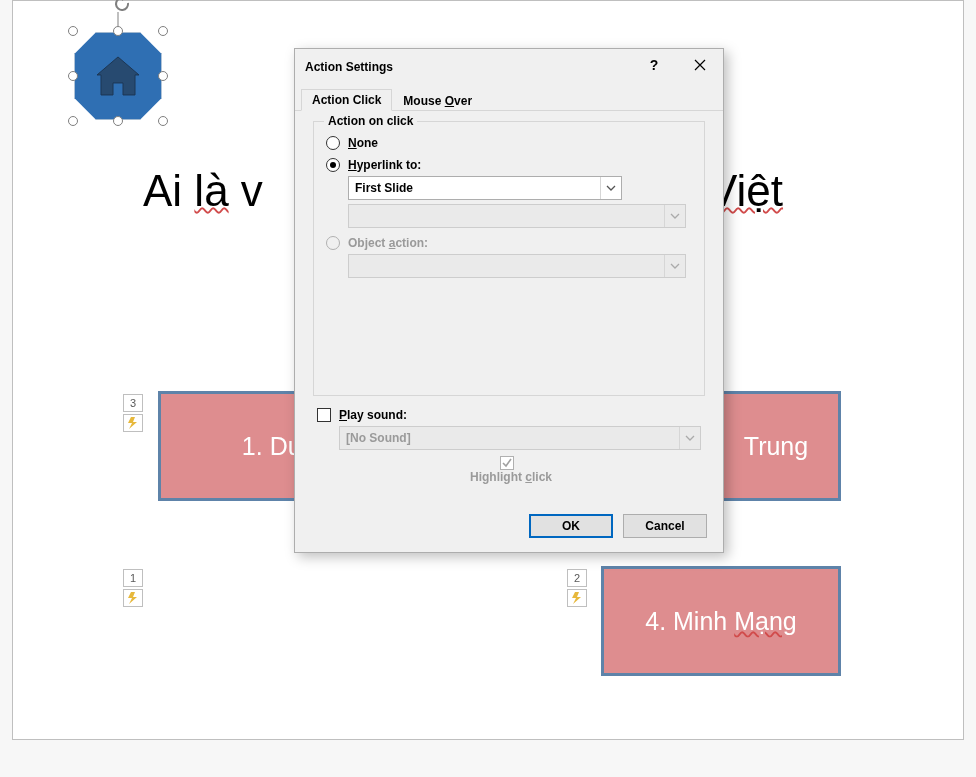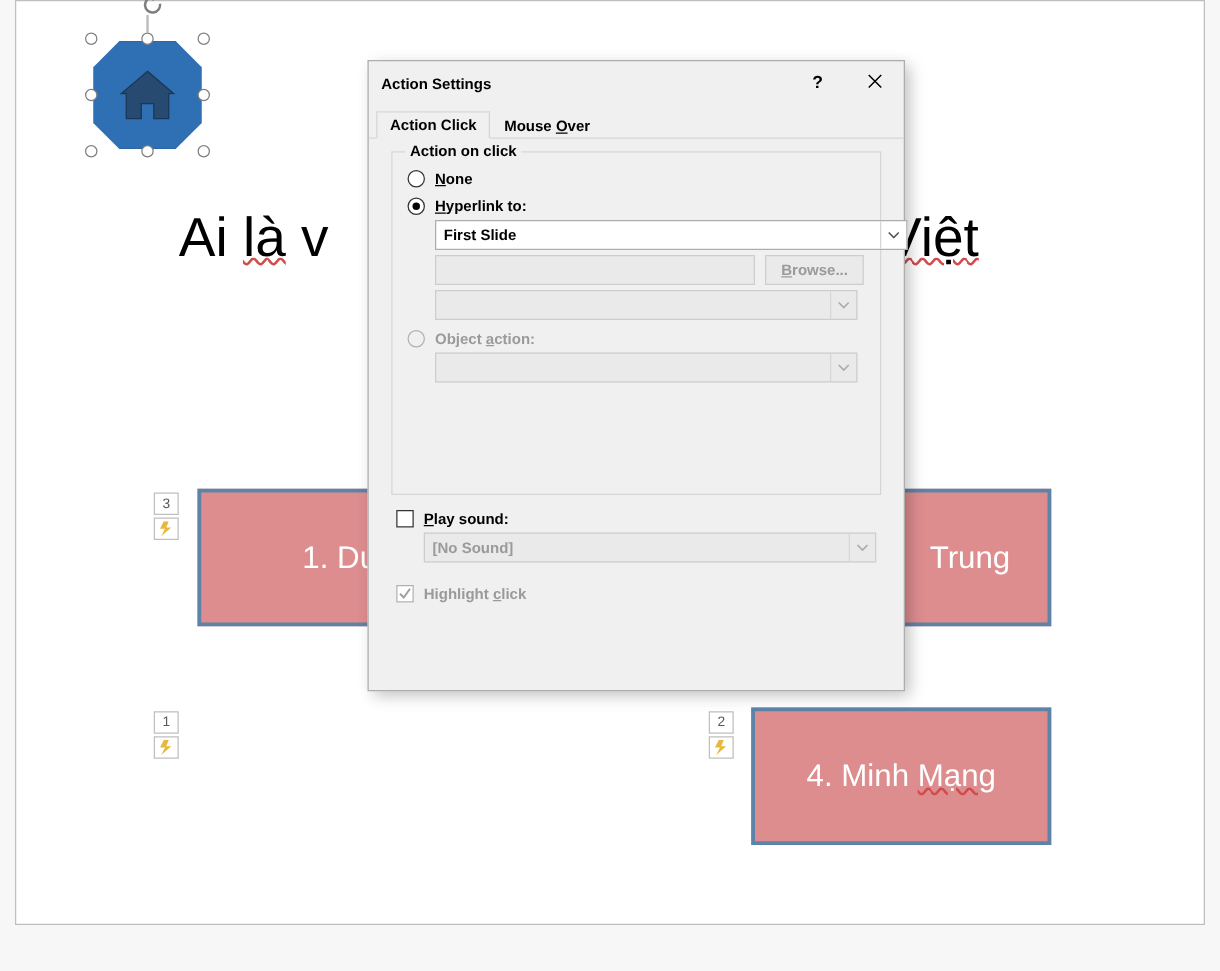--- a/index.html
+++ b/index.html
@@ -294,36 +294,30 @@
       <div class="row">
         <div class="radio"></div>
         <span class="lbl"><u>N</u>one</span>
       </div>
 
       <div class="row" style="margin-top:8px;">
         <div class="radio checked"></div>
         <span class="lbl"><u>H</u>yperlink to:</span>
       </div>
       <div class="indent" style="margin-top:4px;">
-        <div class="combo" style="width:378px;gap:24px;">
+        <div class="combo" style="width:274px;gap:24px;">
           <span>First Slide</span>
           <span class="chev">
               <svg width="10" height="6" viewBox="0 0 10 6">
                 <path d="M1 1l4 4 4-4" fill="none" stroke="#555" stroke-width="1.3"></path>
               </svg>
             </span>
         </div>
       </div>
 
-      <div class="browse-row">
-        <div class="combo-dis" style="width:256px;"></div>
-        <div class="btn disabled">
-            <span><u>B</u>rowse...</span>
-          </div>
-      </div>
 
       <div class="indent" style="margin-top:4px;">
         <div class="combo-dis" style="width:338px;">
           <span></span>
           <span class="chev">
               <svg width="10" height="6" viewBox="0 0 10 6">
                 <path d="M1 1l4 4 4-4" fill="none" stroke="#aaa" stroke-width="1.3"></path>
               </svg>
             </span>
         </div>
@@ -353,24 +347,28 @@
       <div class="indent" style="margin-top:4px;">
         <div class="combo-dis" style="width:362px;">
           <span>[No Sound]</span>
           <span class="chev">
               <svg width="10" height="6" viewBox="0 0 10 6">
                 <path d="M1 1l4 4 4-4" fill="none" stroke="#aaa" stroke-width="1.3"></path>
               </svg>
             </span>
         </div>
       </div>
-      <div class="row" style="margin-top:18px;">
+      <div class="row" style="margin-top:6px;flex-direction:column;">
         <div class="chk disabled checked">
           <svg width="10" height="10" viewBox="0 0 10 10">
               <path d="M1 5l3 3 5-7" fill="none" stroke="#a0a0a0" stroke-width="1.6"></path>
             </svg>
         </div>
         <span class="lbl disabled">Highlight <u>c</u>lick</span>
       </div>
     </div>
   </div>
 
+  <div class="dlg-footer">
+    <div class="btn primary">OK</div>
+    <div class="btn">Cancel</div>
+  </div>
 </div>
 
 </body></html>

